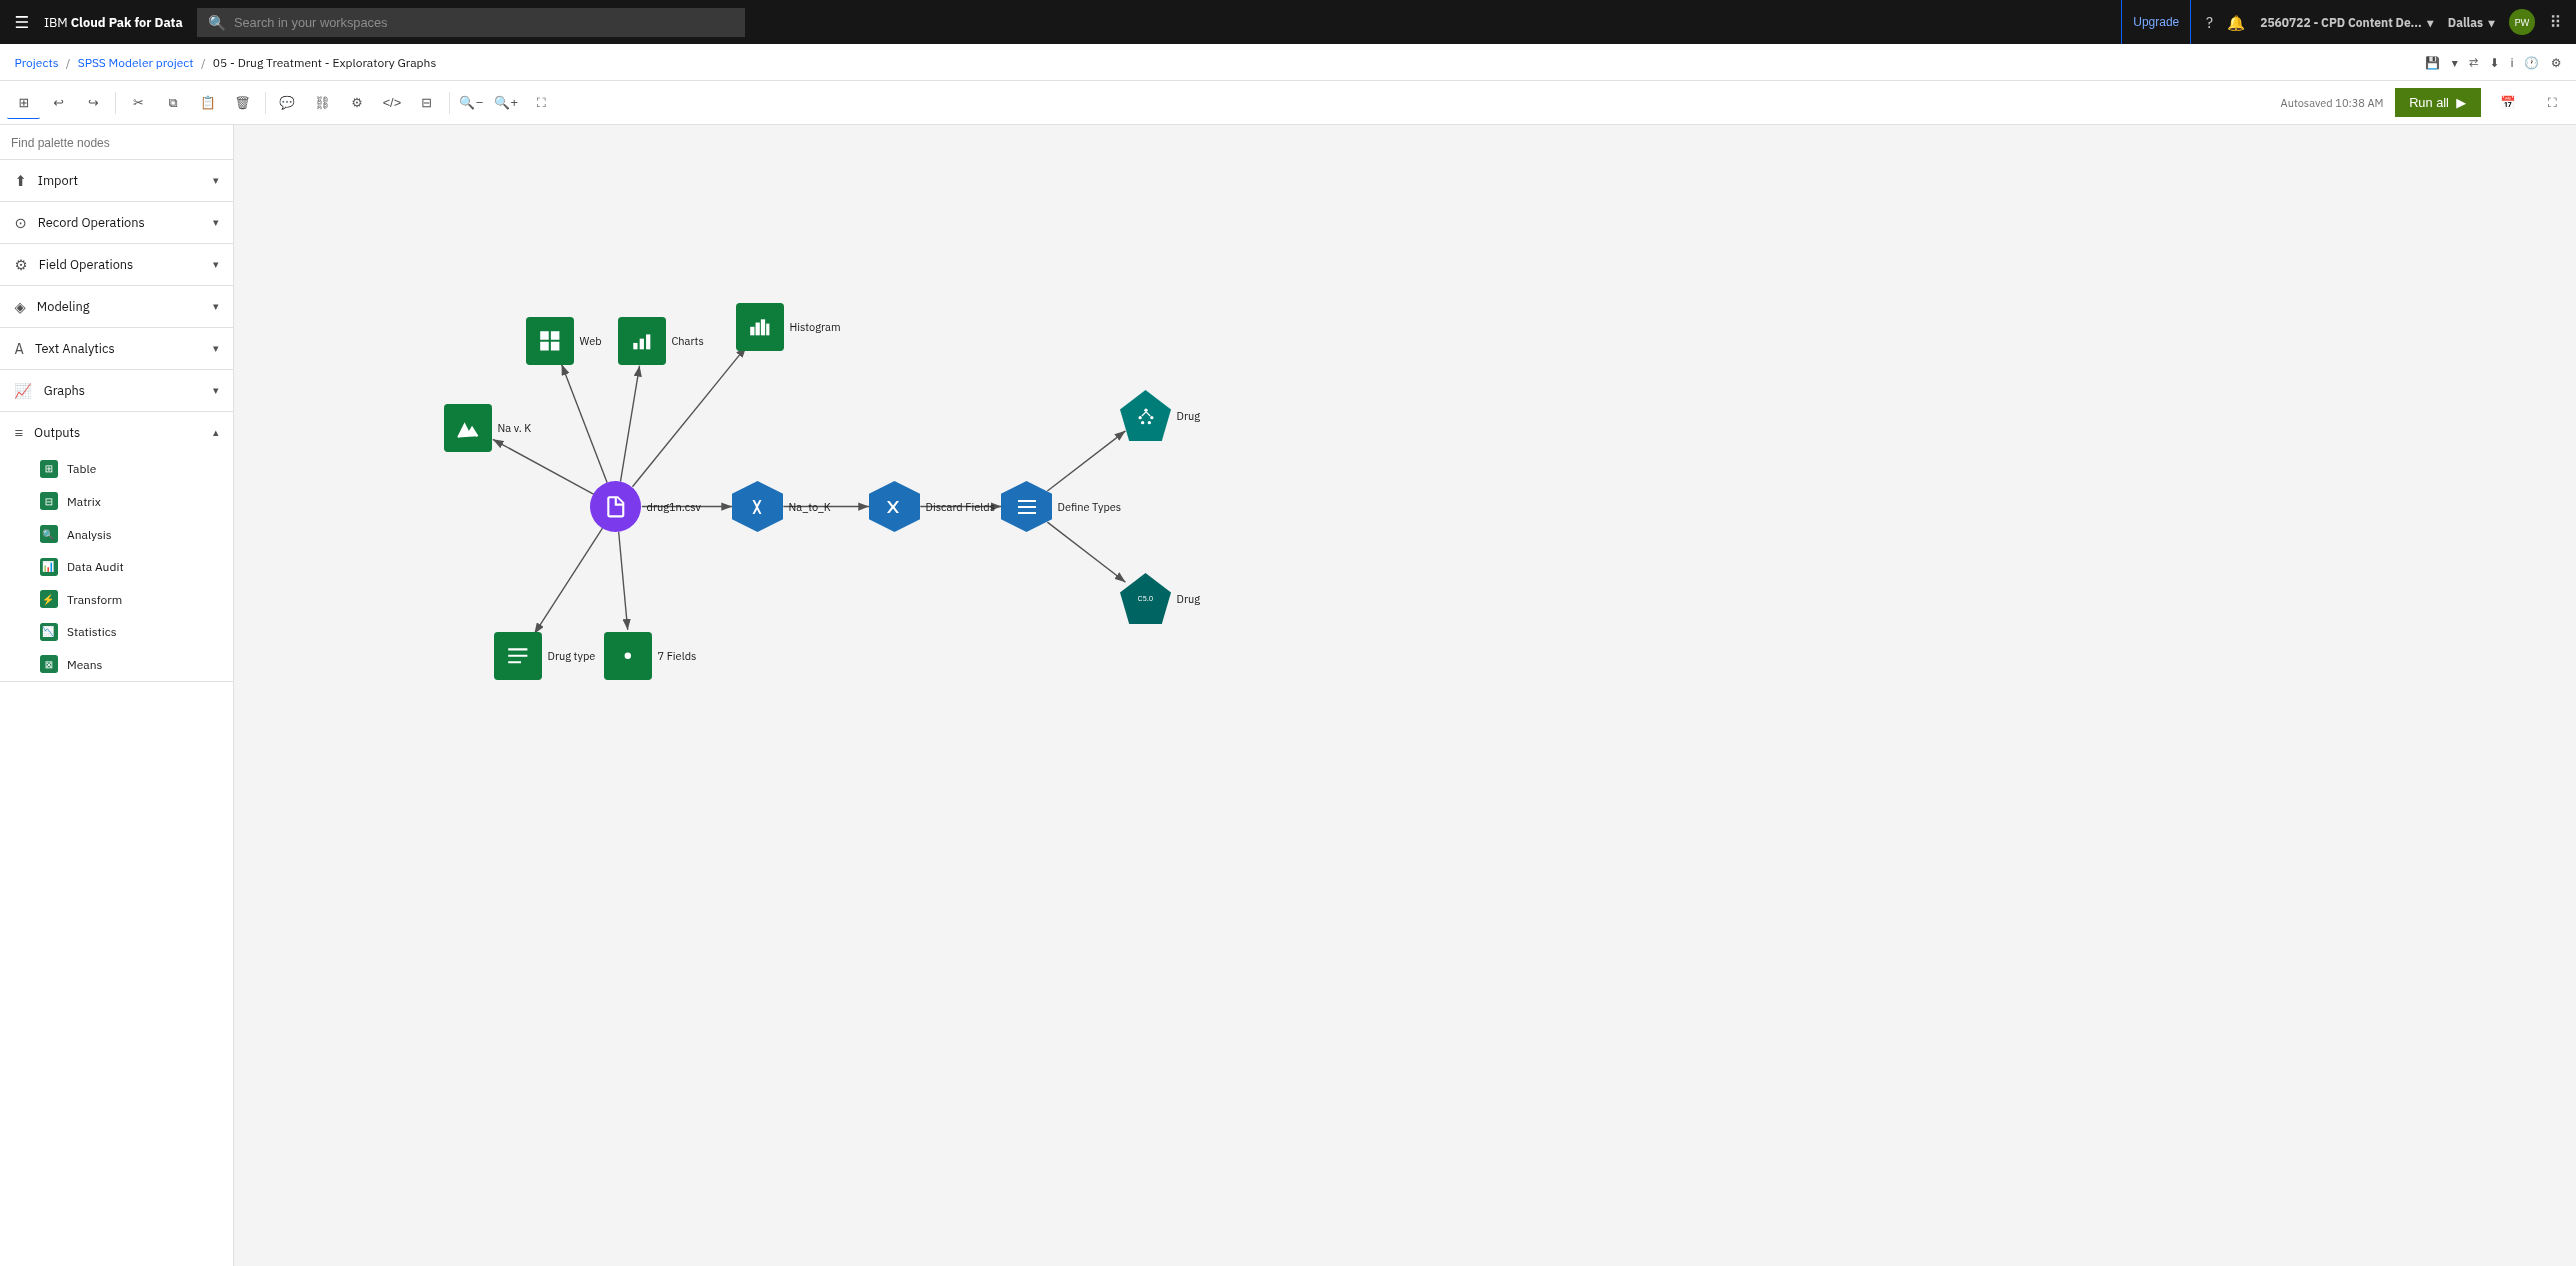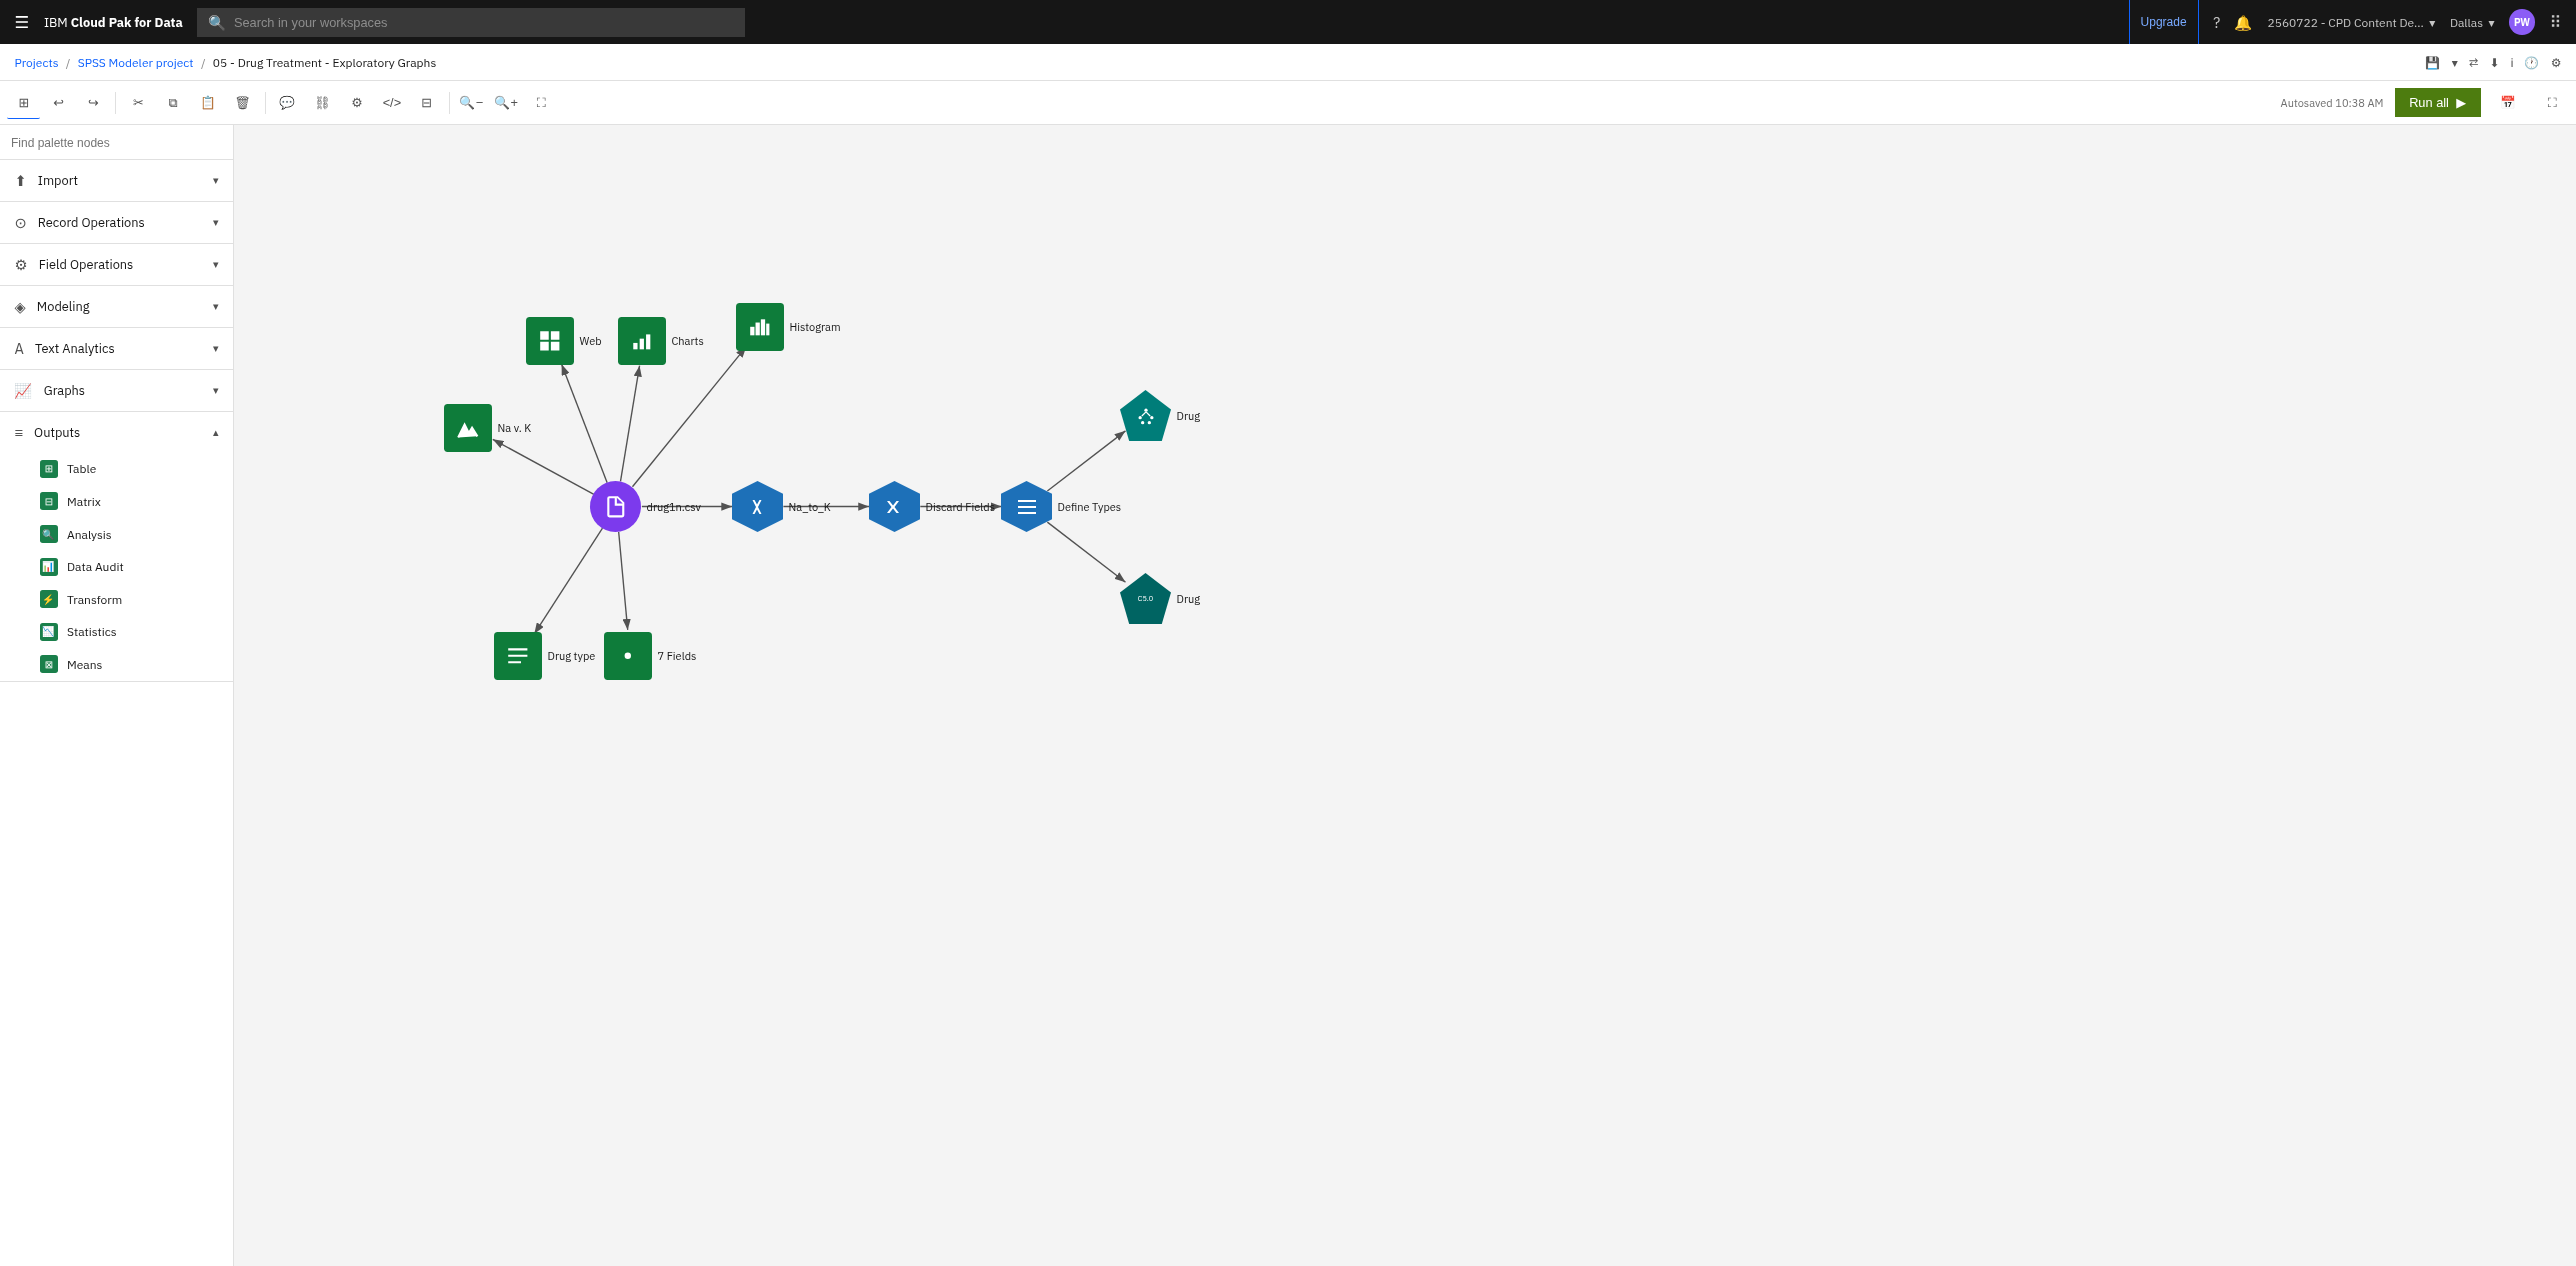--- a/index.html
+++ b/index.html
@@ -55,27 +55,28 @@
       border-radius: 0;
     }
     .top-nav-icon { color: #c6c6c6; font-size: 14.6px; cursor: pointer; }
     .account-info {
       display: flex;
       align-items: center;
       gap: 5.5px;
       color: #c6c6c6;
       font-size: 12px;
       cursor: pointer;
+      font-weight: bold;
     }
     .user-avatar {
       width: 25.6px; height: 25.6px;
-      background: #8b5cf6;
+      background: #4d7c0f;
       border-radius: 50%;
       display: flex; align-items: center; justify-content: center;
-      color: #fff; font-size: 10px; font-weight: 700; text-align: center;
+      color: #fff; font-size: 10px; font-weight: 400; text-align: center;
     }
     .apps-icon { color: #c6c6c6; font-size: 16.4px; cursor: pointer; }
 
     
     .breadcrumb-bar {
       background: #fff;
       border-bottom: 0.9px solid #e0e0e0;
       height: 37px;
       display: flex;
       align-items: center;

